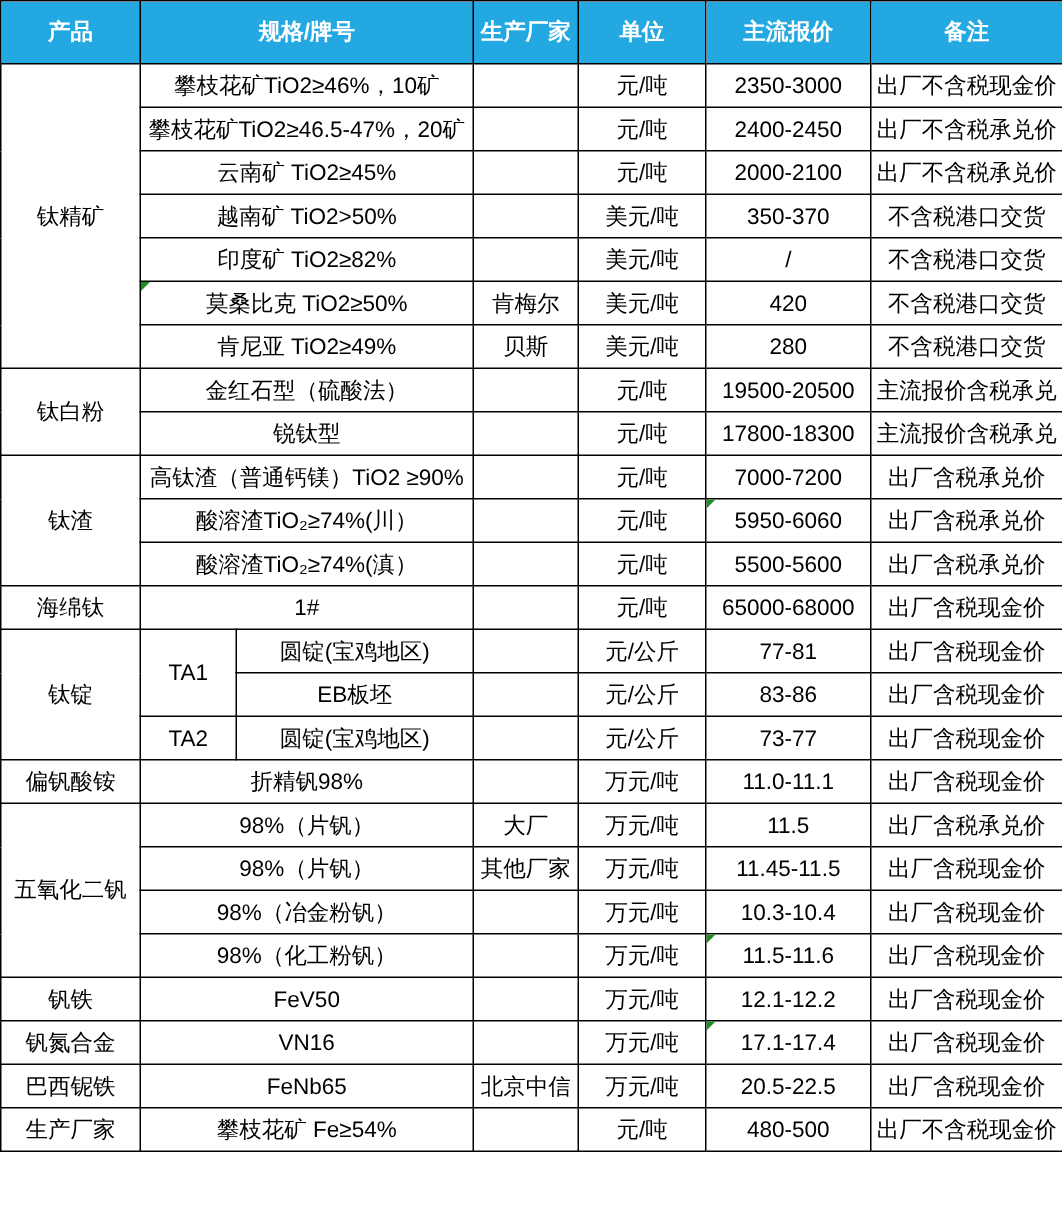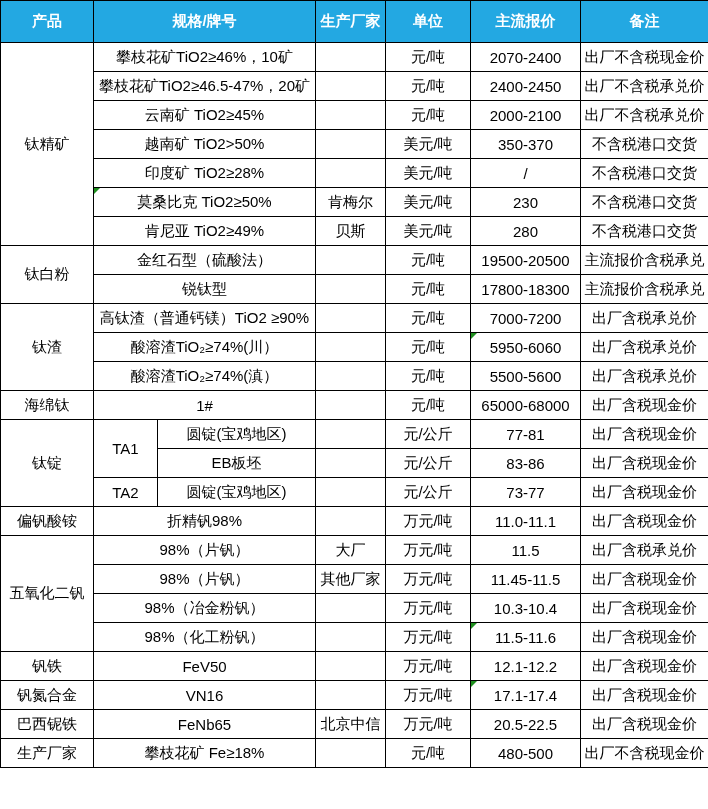--- a/index.html
+++ b/index.html
@@ -67,21 +67,21 @@
       <th>主流报价</th>
       <th>备注</th>
     </tr>
   </thead>
   <tbody>
     <tr>
       <td rowspan="7" class="c">钛精矿</td>
       <td colspan="2" class="l">攀枝花矿TiO2≥46%，10矿</td>
       <td class="c"></td>
       <td class="c">元/吨</td>
-      <td class="c">2070-2400</td>
+      <td class="c">2350-3000</td>
       <td class="l">出厂不含税现金价</td>
     </tr>
     <tr>
       <td colspan="2" class="l">攀枝花矿TiO2≥46.5-47%，20矿</td>
       <td class="c"></td>
       <td class="c">元/吨</td>
       <td class="c">2400-2450</td>
       <td class="l">出厂不含税承兑价</td>
     </tr>
     <tr>
@@ -92,31 +92,31 @@
       <td class="l">出厂不含税承兑价</td>
     </tr>
     <tr>
       <td colspan="2" class="l">越南矿 TiO2&gt;50%</td>
       <td class="c"></td>
       <td class="c">美元/吨</td>
       <td class="c">350-370</td>
       <td class="l">不含税港口交货</td>
     </tr>
     <tr>
-      <td colspan="2" class="l">印度矿 TiO2≥28%</td>
+      <td colspan="2" class="l">印度矿 TiO2≥82%</td>
       <td class="c"></td>
       <td class="c">美元/吨</td>
       <td class="c">/</td>
       <td class="l">不含税港口交货</td>
     </tr>
     <tr>
       <td colspan="2" class="l gm-host"><span class="gm"></span><span>莫桑比克 TiO2≥50%</span></td>
       <td class="c">肯梅尔</td>
       <td class="c">美元/吨</td>
-      <td class="c">230</td>
+      <td class="c">420</td>
       <td class="l">不含税港口交货</td>
     </tr>
     <tr>
       <td colspan="2" class="l">肯尼亚 TiO2≥49%</td>
       <td class="c">贝斯</td>
       <td class="c">美元/吨</td>
       <td class="c">280</td>
       <td class="l">不含税港口交货</td>
     </tr>
     <tr>
@@ -244,20 +244,20 @@
     <tr>
       <td class="c">巴西铌铁</td>
       <td colspan="2" class="l">FeNb65</td>
       <td class="c">北京中信</td>
       <td class="c">万元/吨</td>
       <td class="c">20.5-22.5</td>
       <td class="l">出厂含税现金价</td>
     </tr>
     <tr>
       <td class="c">生产厂家</td>
-      <td colspan="2" class="l">攀枝花矿 Fe≥18%</td>
+      <td colspan="2" class="l">攀枝花矿 Fe≥54%</td>
       <td class="c"></td>
       <td class="c">元/吨</td>
       <td class="c">480-500</td>
       <td class="l">出厂不含税现金价</td>
     </tr>
   </tbody>
 </table>
 
 </body></html>

